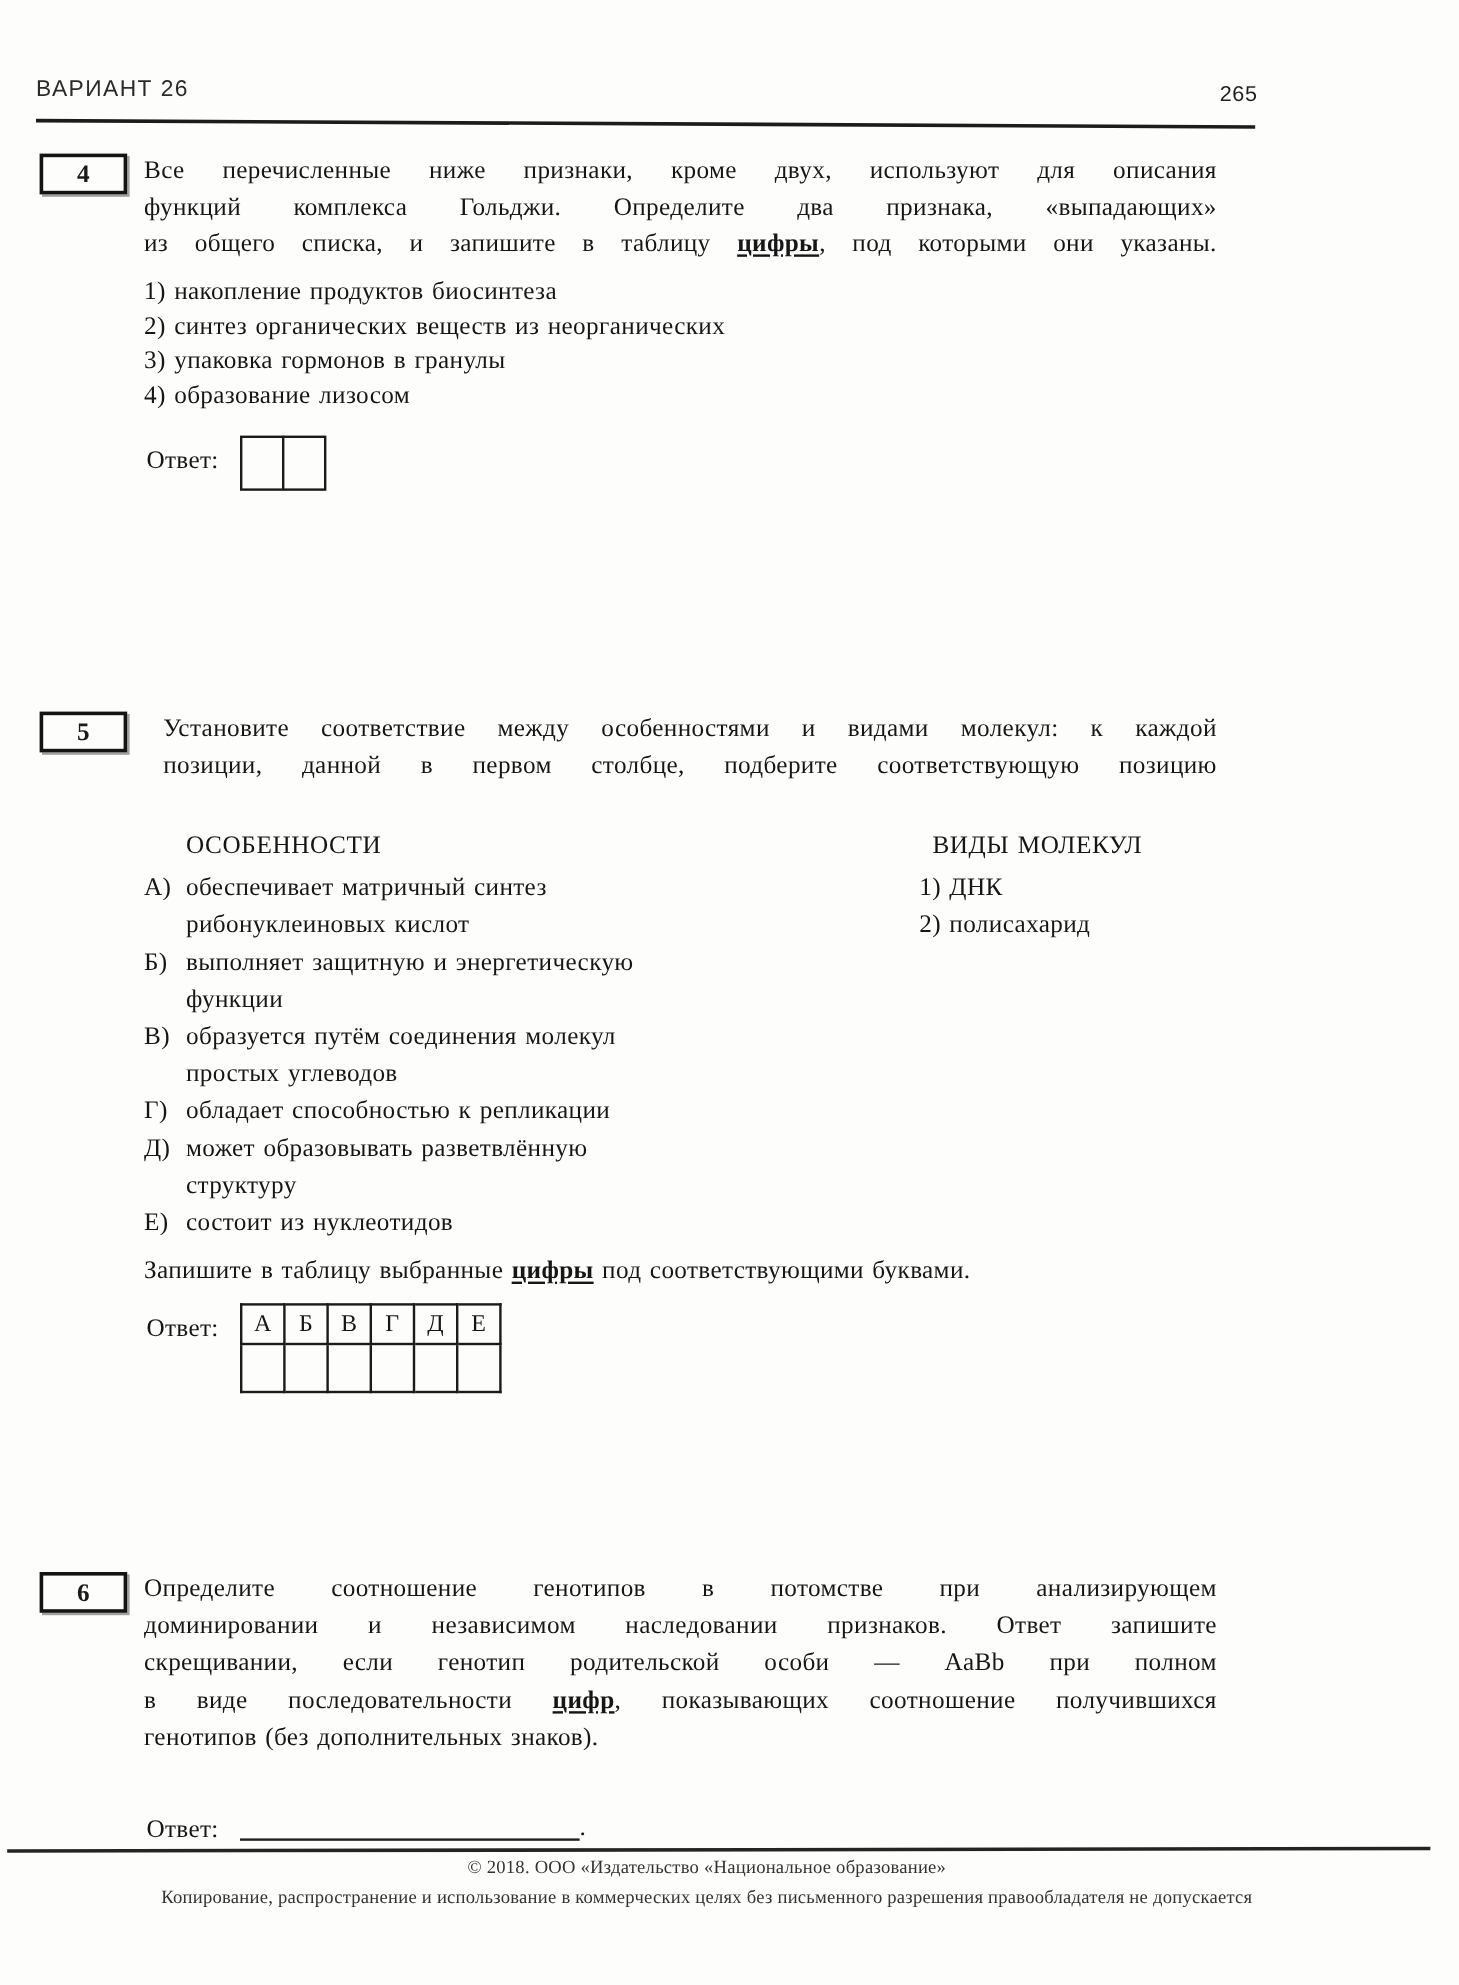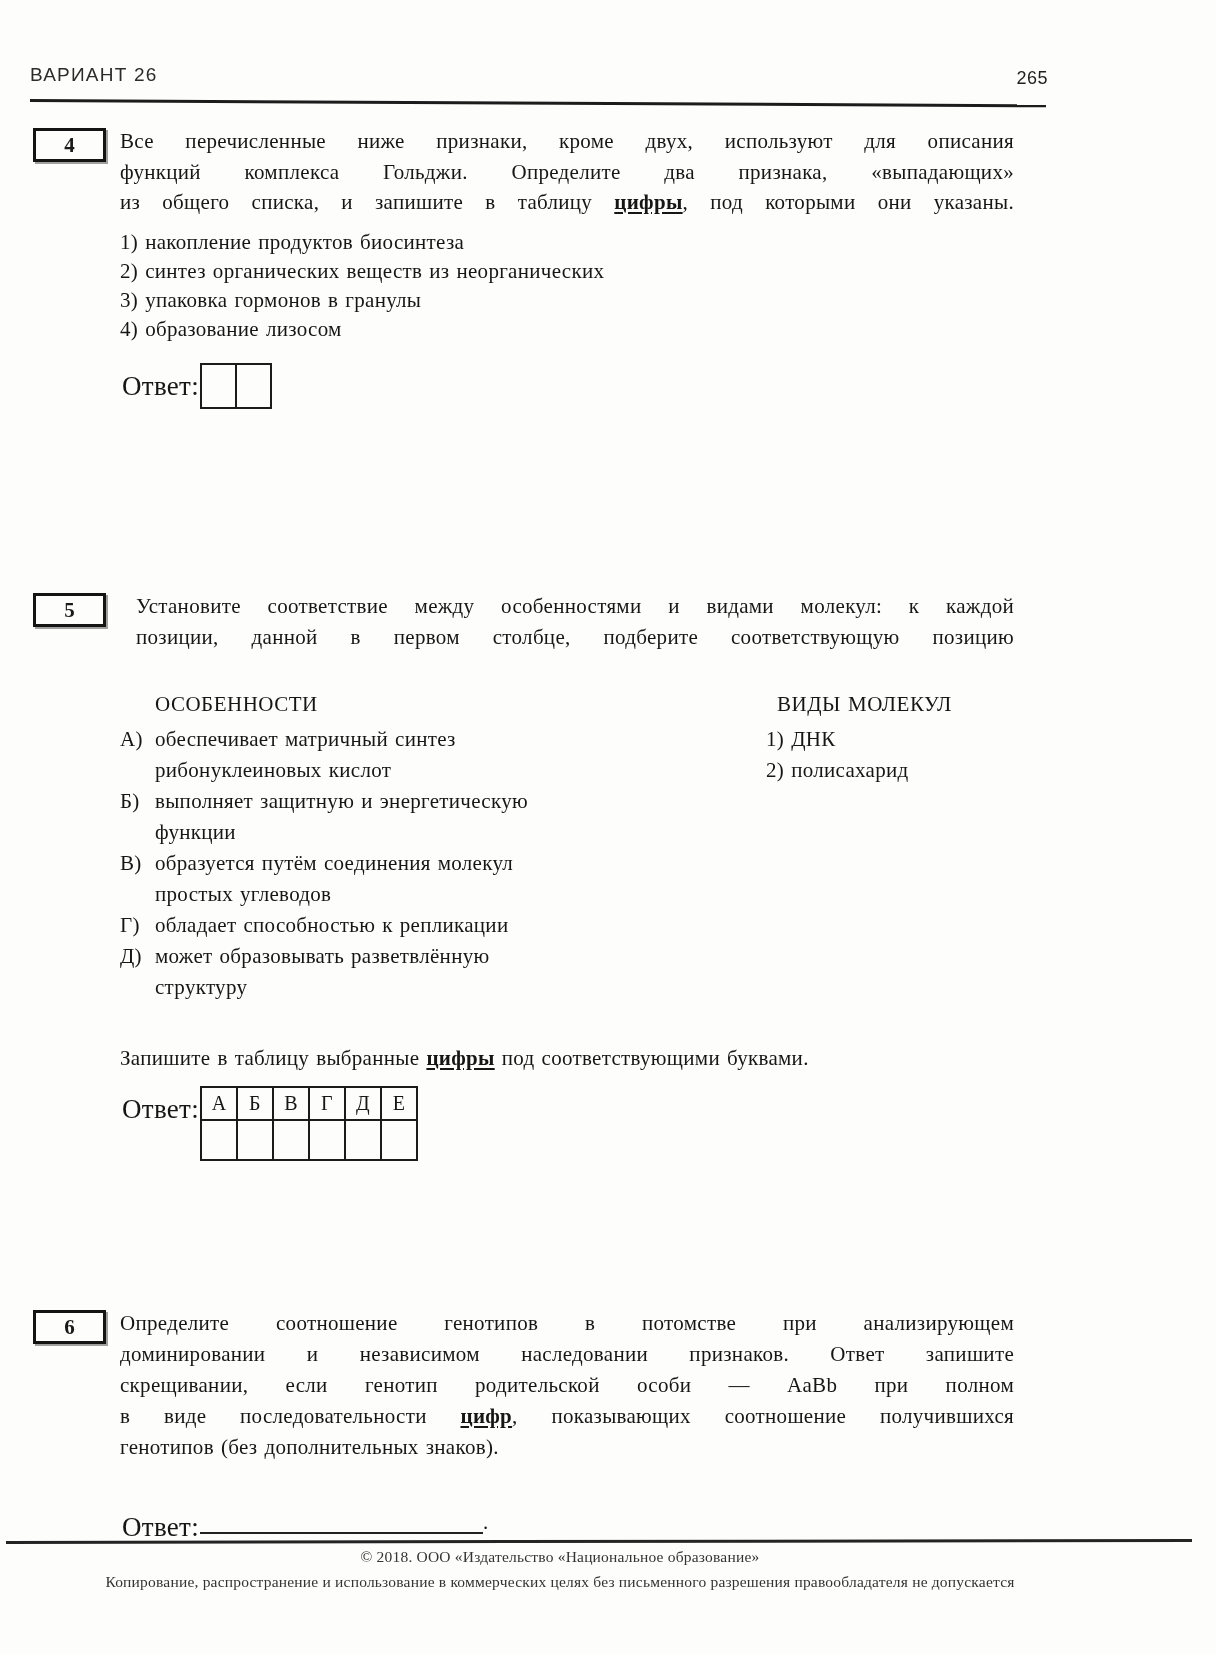--- a/index.html
+++ b/index.html
@@ -45,37 +45,37 @@
   
   .q5wrap .ln{line-height:30.5px;margin-left:16px;}
   .colhead{font-size:21px;letter-spacing:.5px;}
   .features{width:540px;}
   .features .fline{line-height:31px;}
   .flabel{display:inline-block;width:35px;}
   .fcont{padding-left:35px;}
   .kinds .ln{line-height:31px;}
   
   .answer-row{display:flex;align-items:flex-start;}
-  .anslabel{font-size:27px;letter-spacing:.3px;display:inline-block;width:78px;margin-left:2px;padding-top:8px;}
+  .anslabel{font-size:21px;letter-spacing:.3px;display:inline-block;width:78px;margin-left:2px;padding-top:8px;}
   .cellpair{display:inline-flex;}
   .cell{width:37px;height:46px;box-sizing:border-box;border:2.5px solid #1b1b1b;background:#fdfdfc;}
   .cell + .cell{margin-left:-2.5px;}
   table.anstable{border-collapse:collapse;}
   table.anstable td{
     border:2.5px solid #1b1b1b;width:34px;text-align:center;
     font-size:20px;padding:0;
   }
   table.anstable tr.hrow td{height:31px;}
   table.anstable tr.brow td{height:38px;}
   
   .blankline{display:inline-block;width:283px;height:24px;border-bottom:2.5px solid #222;margin-top:4px;}
   .period{font-size:21px;padding-top:6px;}
   
   .ftr-rule{left:6px;top:1541px;width:1186px;height:2.5px;background:#242424;transform:rotate(-.1deg);transform-origin:left center;}
-  .ftr-line{left:0;width:1120px;text-align:center;font-size:15.5px;color:#333;letter-spacing:.2px;}
+  .ftr-line{left:0;width:1120px;text-align:center;font-size:15.5px;color:#333;letter-spacing:.2px;padding-left:29px;}
 </style>
 </head>
 <body>
 
 <div class="abs hdr-variant">ВАРИАНТ 26</div>
 <div class="abs hdr-pagenum">265</div>
 <div class="abs hdr-rule"></div>
 
 <div class="abs qbox" style="top:128px">
   <span>4</span>
@@ -116,20 +116,21 @@
   <div class="abs features" style="left:0;top:133px">
     <div class="fline"><span class="flabel">А)</span><span>обеспечивает матричный синтез</span></div>
     <div class="fline fcont">рибонуклеиновых кислот</div>
     <div class="fline"><span class="flabel">Б)</span><span>выполняет защитную и энергетическую</span></div>
     <div class="fline fcont">функции</div>
     <div class="fline"><span class="flabel">В)</span><span>образуется путём соединения молекул</span></div>
     <div class="fline fcont">простых углеводов</div>
     <div class="fline"><span class="flabel">Г)</span><span>обладает способностью к репликации</span></div>
     <div class="fline"><span class="flabel">Д)</span><span>может образовывать разветвлённую</span></div>
     <div class="fline fcont">структуру</div>
+    <div class="fline"><span class="flabel">Е)</span><span>состоит из нуклеотидов</span></div>
   </div>
   <div class="abs kinds" style="left:630px;top:133px">
     <div class="ln">1) ДНК</div>
     <div class="ln">2) полисахарид</div>
   </div>
   <div class="abs" style="left:0;top:455px;width:894px"><span>Запишите в таблицу выбранные</span> <span class="em">цифры</span> <span>под соответствующими буквами.</span></div>
   <div class="abs answer-row" style="left:0;top:495px">
     <span class="anslabel">Ответ:</span>
     <table class="anstable">
       <tbody>

